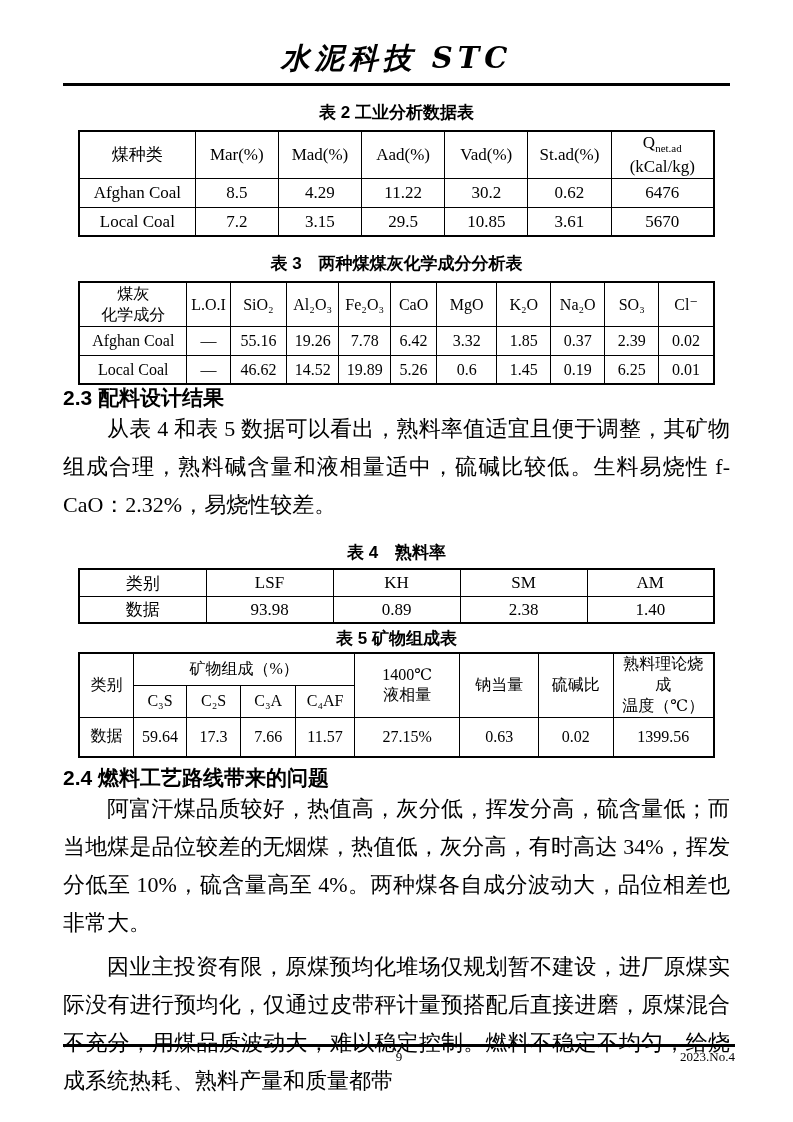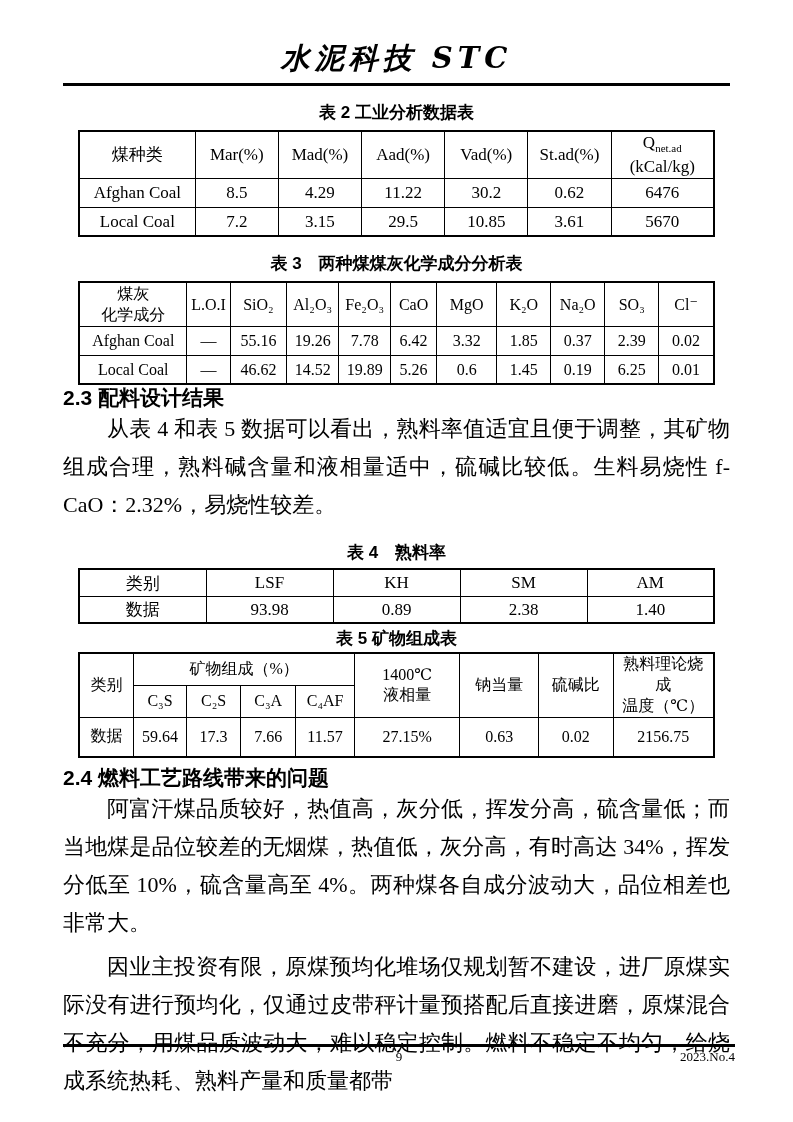--- a/index.html
+++ b/index.html
@@ -279,21 +279,21 @@
     </tr>
     <tr class="rh-40">
       <td>数据</td>
       <td>59.64</td>
       <td>17.3</td>
       <td>7.66</td>
       <td>11.57</td>
       <td>27.15%</td>
       <td>0.63</td>
       <td>0.02</td>
-      <td>2156.75</td>
+      <td>1399.56</td>
     </tr>
   </tbody>
     </table>
 
 
   <div class="section-heading h-24">2.4 燃料工艺路线带来的问题</div>
   <p class="para">阿富汗煤品质较好，热值高，灰分低，挥发分高，硫含量低；而当地煤是品位较差的无烟煤，热值低，灰分高，有时高达 34%，挥发分低至 10%，硫含量高至 4%。两种煤各自成分波动大，品位相差也非常大。</p>
   <p class="para para-last">因业主投资有限，原煤预均化堆场仅规划暂不建设，进厂原煤实际没有进行预均化，仅通过皮带秤计量预搭配后直接进磨，原煤混合不充分，用煤品质波动大，难以稳定控制。燃料不稳定不均匀，给烧成系统热耗、熟料产量和质量都带</p>
 
 </div>

